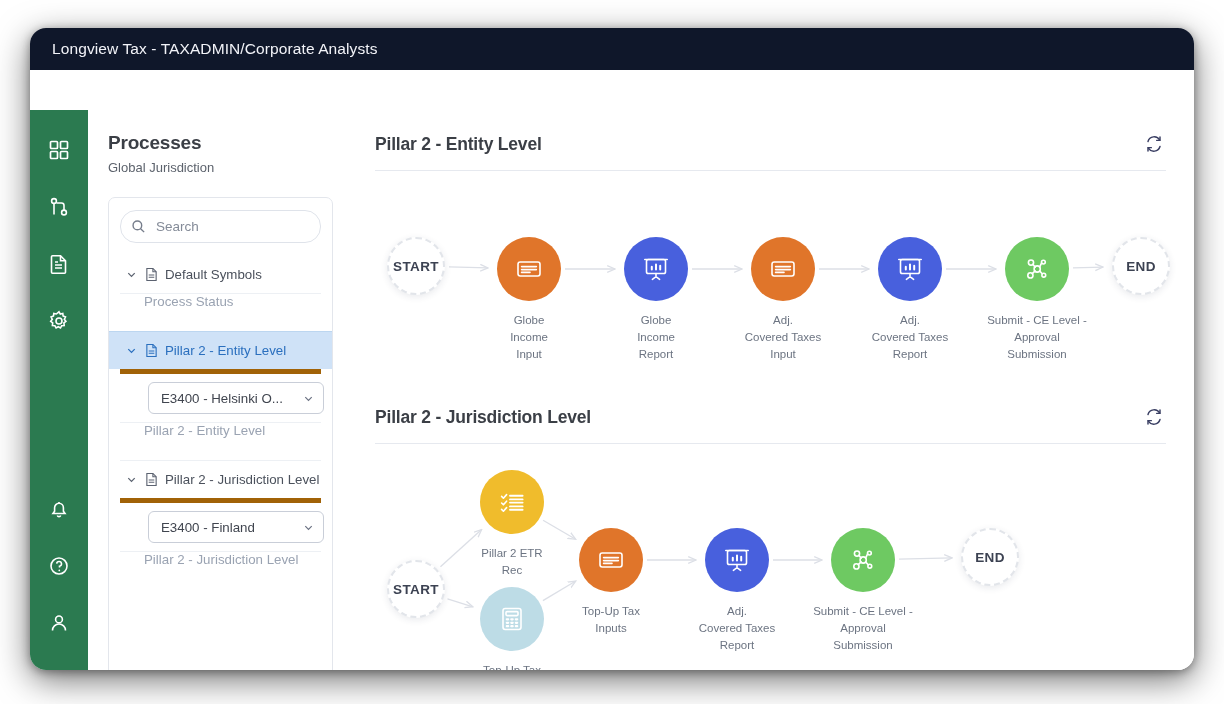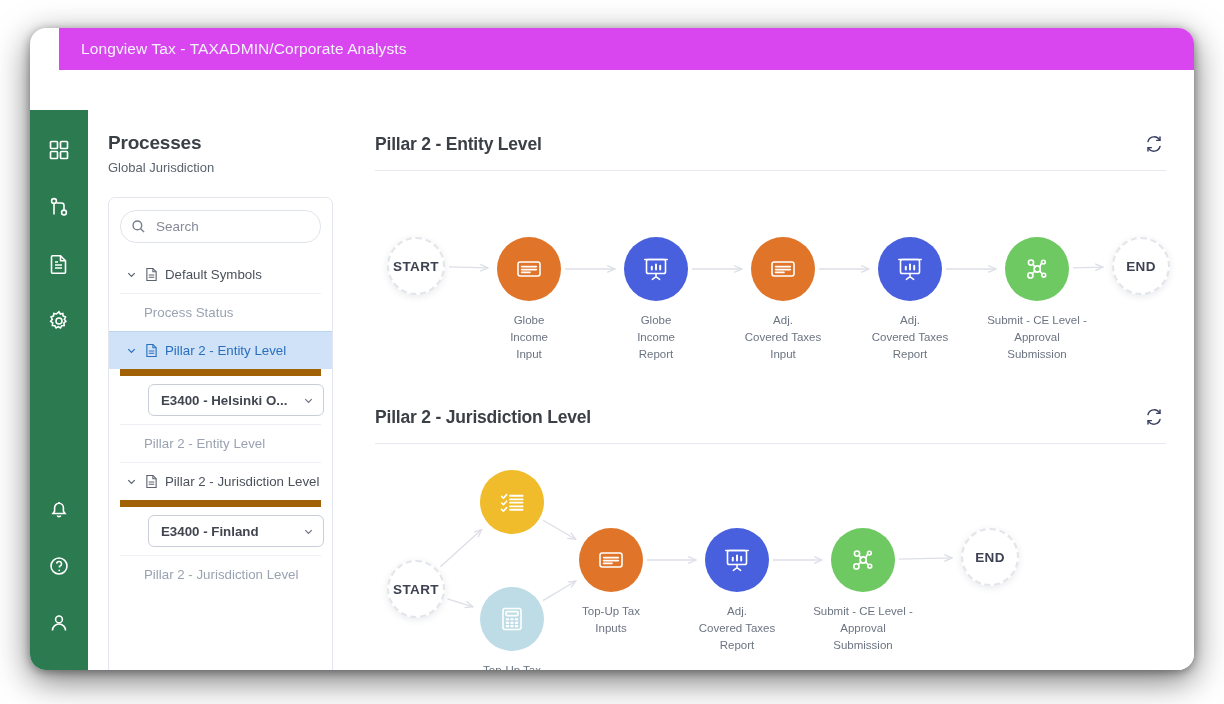--- a/index.html
+++ b/index.html
@@ -22,27 +22,26 @@
     border-radius: 16px;
     box-shadow: 0 10px 34px rgba(0,0,0,0.55), 0 2px 10px rgba(0,0,0,0.35);
     overflow: hidden;
     display: flex;
     flex-direction: column;
   }
 
   
   #title-bar {
     height: 42px;
-    background: #d946ef;
+    background: #0f172a;
     color: #ffffff;
     display: flex;
     align-items: center;
     padding-left: 22px;
     flex: 0 0 auto;
-    margin-left: 29px;
   }
   #title-bar .title-text {
     font-size: 15.5px;
     letter-spacing: 0.1px;
     color: #f2f3f8;
   }
 
   #body-row {
     flex: 1 1 auto;
     display: flex;
@@ -137,32 +136,31 @@
   .tree-row.selected {
     background: #cfe2f7;
     color: #2a6fbe;
     border-top-color: #bcd6f0;
     margin: 0 -11px;
     padding-left: 13px;
     padding-right: 11px;
   }
 
   .tree-sub {
-    display: flex; align-items: center;
+    display: flex; 
     height: 38px;
     border-top: 1px solid #edf0f4;
     padding-left: 24px;
     font-size: 13.3px;
     color: #9aa3b2;
   }
 
   .tree-select-wrap {
     padding: 8px 0 8px 28px;
-    border-top: 7px solid #a16207;
-    font-weight: bold;
+    border-top: 5px solid #a16207;
   }
   .tree-select {
     width: 176px;
     height: 32px;
     border: 1px solid #c9ced8;
     border-radius: 6px;
     display: flex;
     align-items: center;
     padding: 0 9px 0 12px;
     font-size: 13.3px;
@@ -542,20 +540,22 @@
             </div>
             <div class="node" style="left: 78px; top: 26px; width: 118px;">
               <div class="bubble" style="background: rgb(240, 188, 44);">
                 <svg width="30" height="30" viewBox="0 0 30 30" fill="none" stroke="#ffffff" stroke-width="1.6" stroke-linecap="round" stroke-linejoin="round">
         <path d="M4.6 9.4 l1.8 1.8 3.2-3.6"></path>
         <path d="M4.6 16 l1.8 1.8 3.2-3.6"></path>
         <path d="M4.6 22.4 l1.8 1.8 3.2-3.6"></path>
         <path d="M13 8.8 h12.6 M13 12.4 h12.6 M13 15.6 h12.6 M13 19.4 h12.6 M13 22.8 h12.6" stroke-width="1.9"></path>
                 </svg>
               </div>
+              <div class="caption">Pillar 2 ETR
+Rec</div>
             </div>
             <div class="node" style="left: 78px; top: 143px; width: 118px;">
               <div class="bubble" style="background: rgb(189, 220, 230);">
                 <svg width="30" height="30" viewBox="0 0 30 30" fill="none" stroke="#ffffff" stroke-width="1.6" stroke-linecap="round" stroke-linejoin="round">
         <rect x="6" y="4.5" width="18" height="21" rx="2.2"></rect>
         <rect x="9" y="7.6" width="12" height="4" rx="1"></rect>
         <path d="M9.8 15.3 h1.4 M14.3 15.3 h1.4 M18.8 15.3 h1.4
                  M9.8 18.8 h1.4 M14.3 18.8 h1.4 M18.8 18.8 h1.4
                  M9.8 22.2 h1.4 M14.3 22.2 h1.4 M18.8 22.2 h1.4" stroke-width="2.2"></path>
                 </svg>

